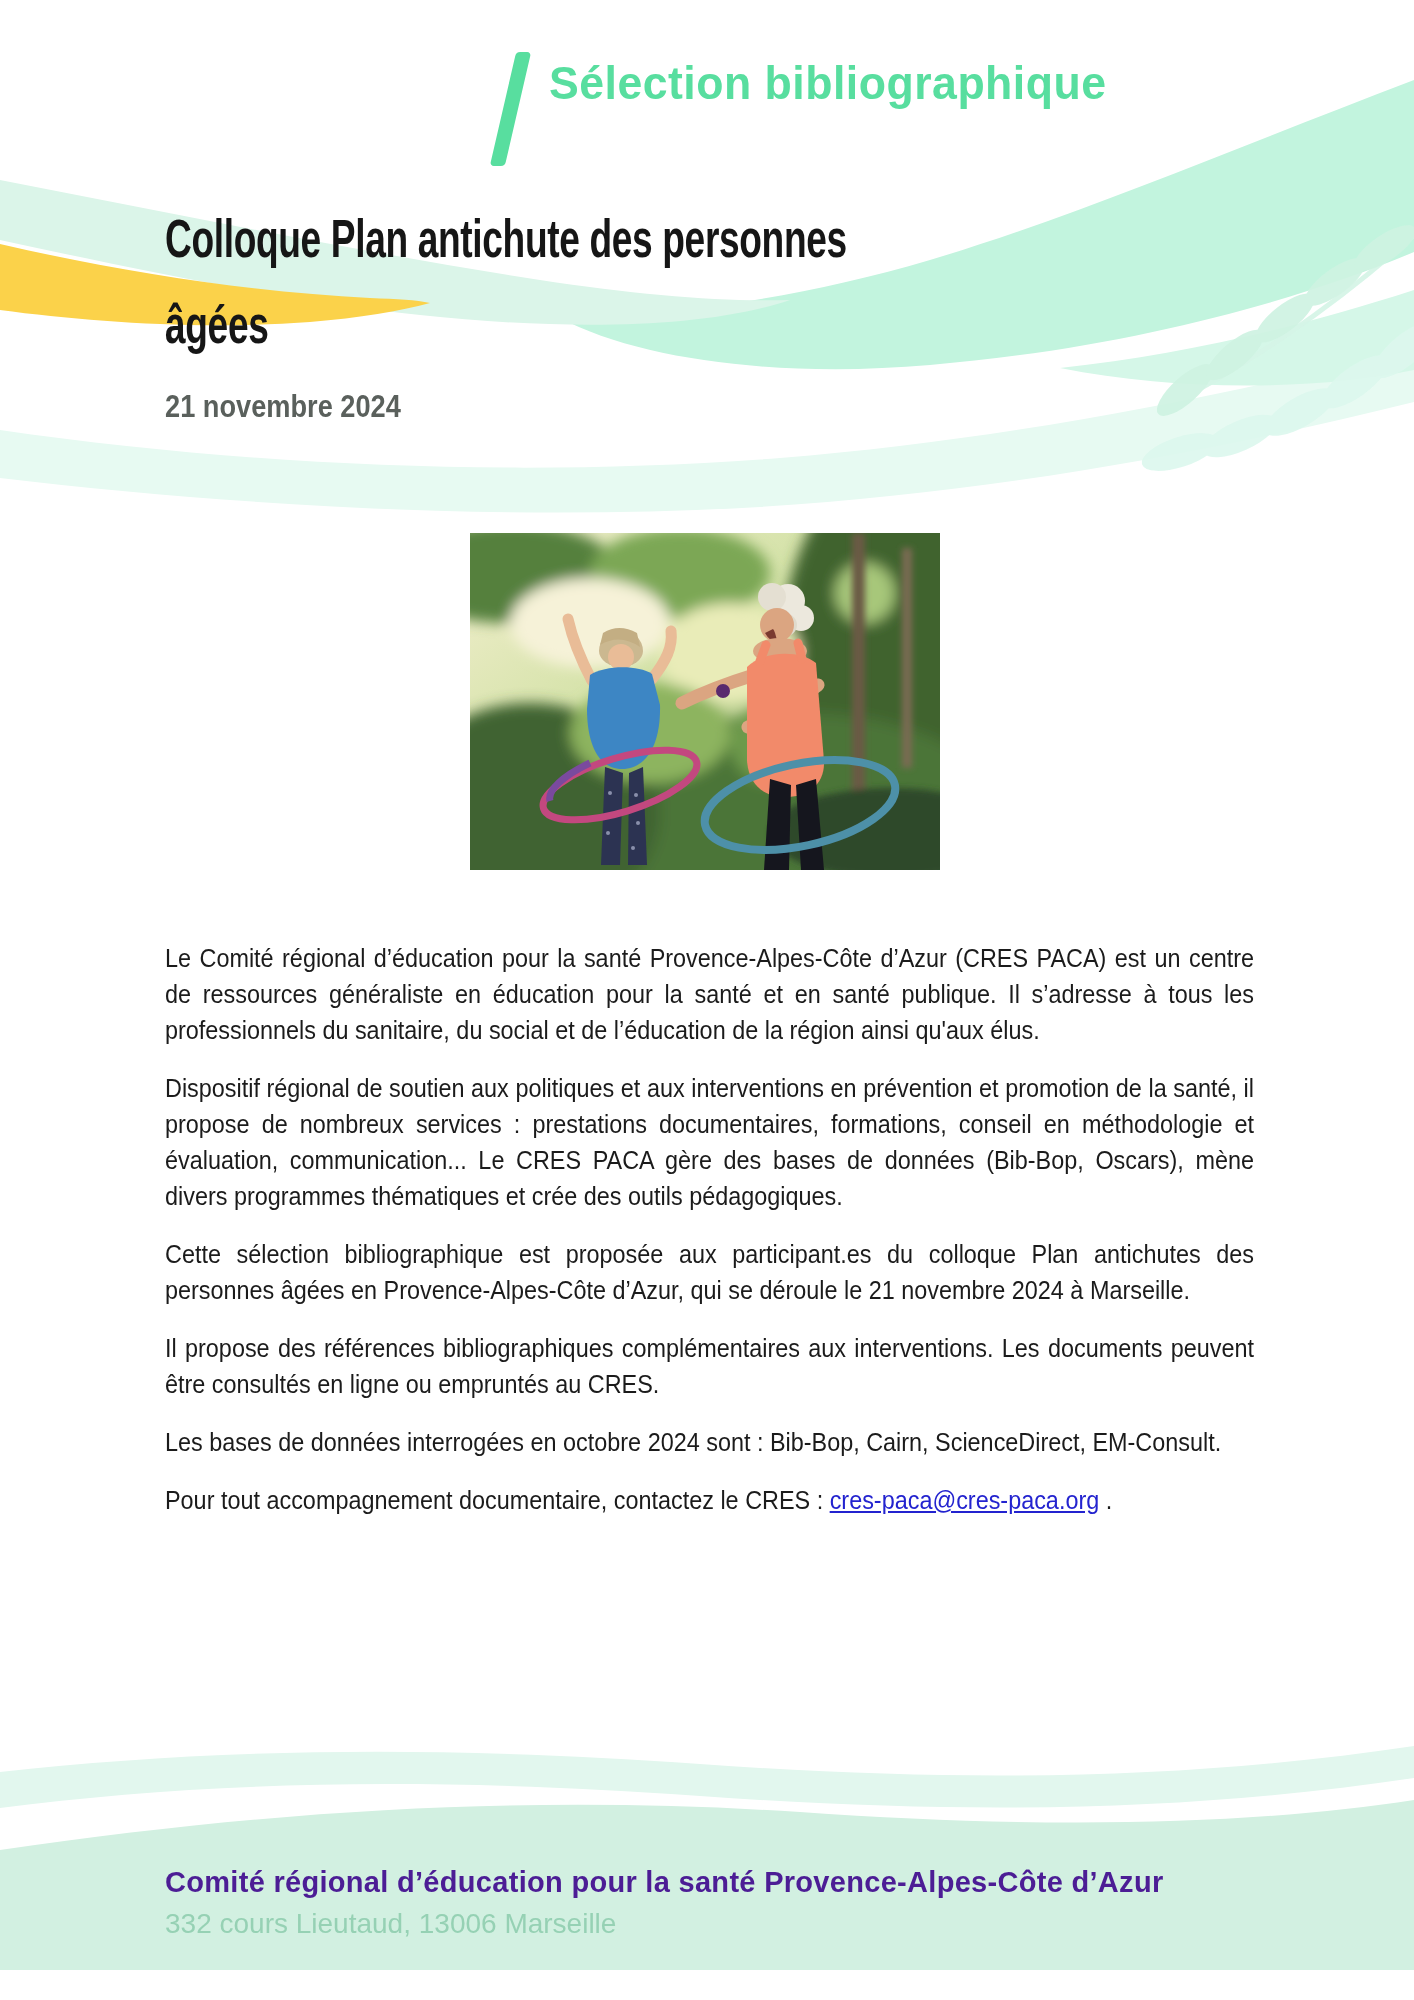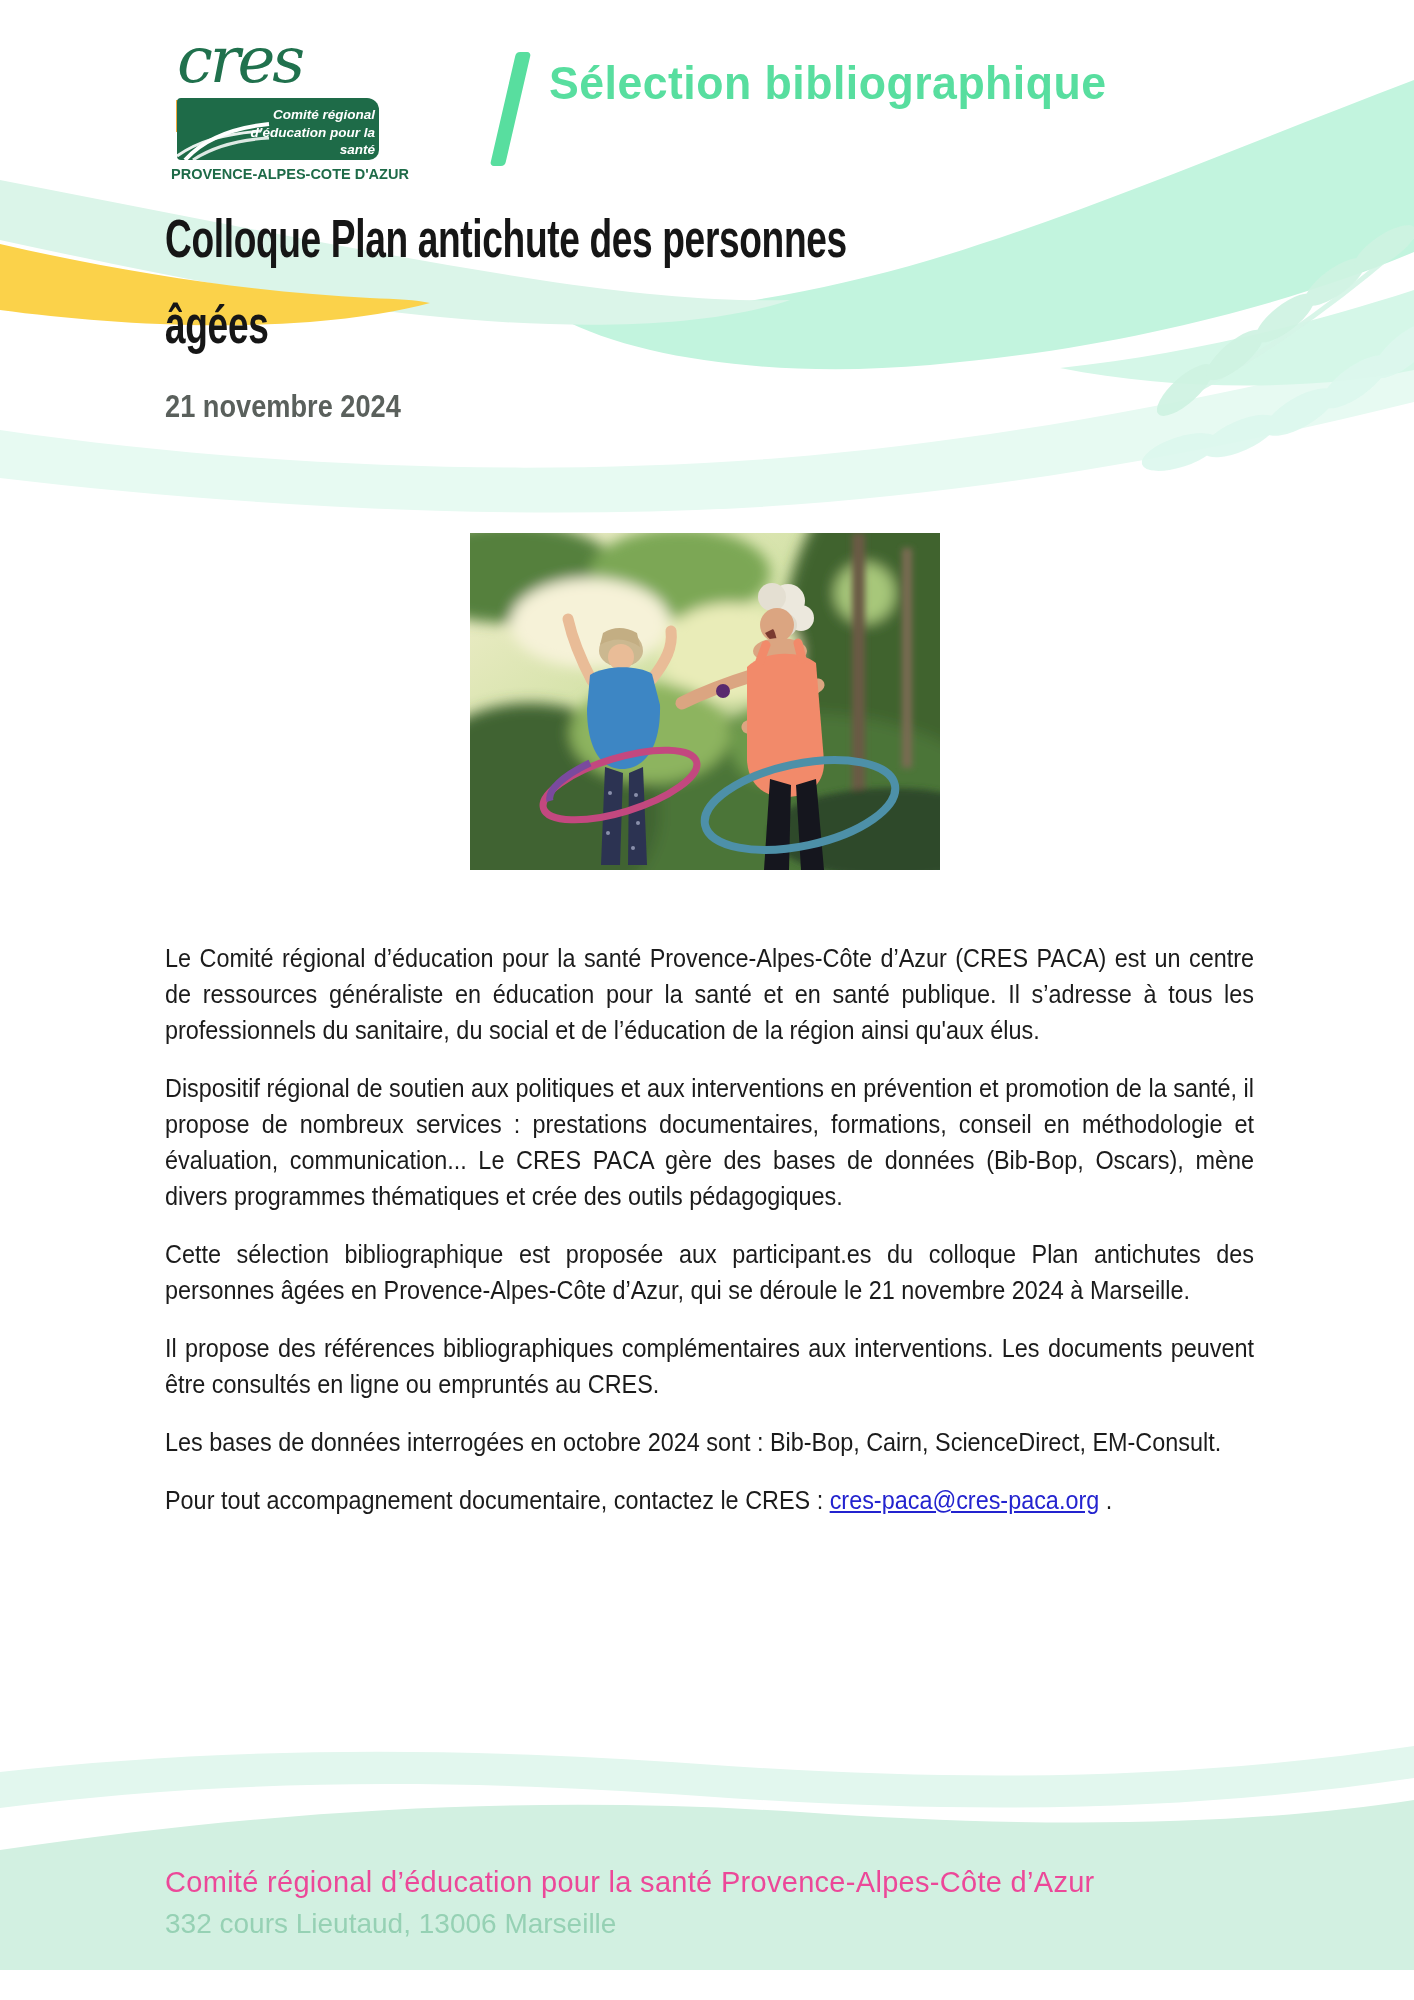--- a/index.html
+++ b/index.html
@@ -68,21 +68,21 @@
     left:165px;top:940px;width:1210px;
     transform:scaleX(0.9);transform-origin:0 0;
     font-size:26px;line-height:36px;color:#1b1b1b;text-align:justify;
   }
   .body-text p{margin:0 0 22px 0;}
   .email-link{color:#2323cf;text-decoration:underline;cursor:pointer;}
 
   
   .footer-waves{left:0;top:1738px;width:1414px;height:262px;pointer-events:none;}
   .footer-org{
-    left:165px;top:1866px;font-size:29px;font-weight:normal;color:#ec4899;
+    left:165px;top:1866px;font-size:29px;font-weight:bold;color:#4c1d95;
     letter-spacing:0.3px;white-space:nowrap;
   }
   .footer-addr{
     left:165px;top:1908px;font-size:28px;color:#96d1b4;white-space:nowrap;
   }
 </style>
 </head>
 <body>
 
 <div class="page">
@@ -111,36 +111,20 @@
       <g fill="#ddf8ee">
         <ellipse cx="1180" cy="452" rx="40" ry="15" transform="rotate(-18 1180 452)"></ellipse>
         <ellipse cx="1240" cy="436" rx="40" ry="15" transform="rotate(-24 1240 436)"></ellipse>
         <ellipse cx="1300" cy="412" rx="40" ry="15" transform="rotate(-30 1300 412)"></ellipse>
         <ellipse cx="1355" cy="382" rx="40" ry="15" transform="rotate(-36 1355 382)"></ellipse>
         <ellipse cx="1405" cy="350" rx="40" ry="15" transform="rotate(-40 1405 350)"></ellipse>
       </g>
     </g>
   </svg>
 
-  <div class="abs logo">
-    <div class="logo-brand">cres</div>
-    <div class="logo-orange"></div>
-    <div class="logo-box"></div>
-    <svg class="logo-arcs" width="95" height="62" viewBox="0 0 95 62">
-      <path d="M8,62 C26,42 52,30 92,26" stroke="#ffffff" stroke-width="4" fill="none"></path>
-      <path d="M0,58 C20,44 44,36 84,33" stroke="#ffffff" stroke-width="3" fill="none" opacity="0.9"></path>
-      <path d="M16,62 C34,50 58,42 92,40" stroke="#ffffff" stroke-width="3" fill="none" opacity="0.85"></path>
-      <path d="M30,0 C22,18 40,24 30,42 C26,50 20,56 14,60" stroke="#1e6b48" stroke-width="0" fill="none"></path>
-    </svg>
-    <div class="logo-org">
-      <div>Comité régional</div>
-      <div>d’éducation pour la santé</div>
-    </div>
-    <div class="logo-region">PROVENCE-ALPES-COTE D'AZUR</div>
-  </div>
 
   <div class="abs slash"></div>
   <div class="abs doc-type">Sélection bibliographique</div>
 
   <h1 class="abs page-title" style="margin:0;">Colloque Plan antichute des personnes âgées</h1>
   <div class="abs event-date">21 novembre 2024</div>
 
   <svg class="abs photo" viewBox="0 0 470 337" width="470" height="337">
     <defs>
       <filter id="blur8" x="-30%" y="-30%" width="160%" height="160%">

